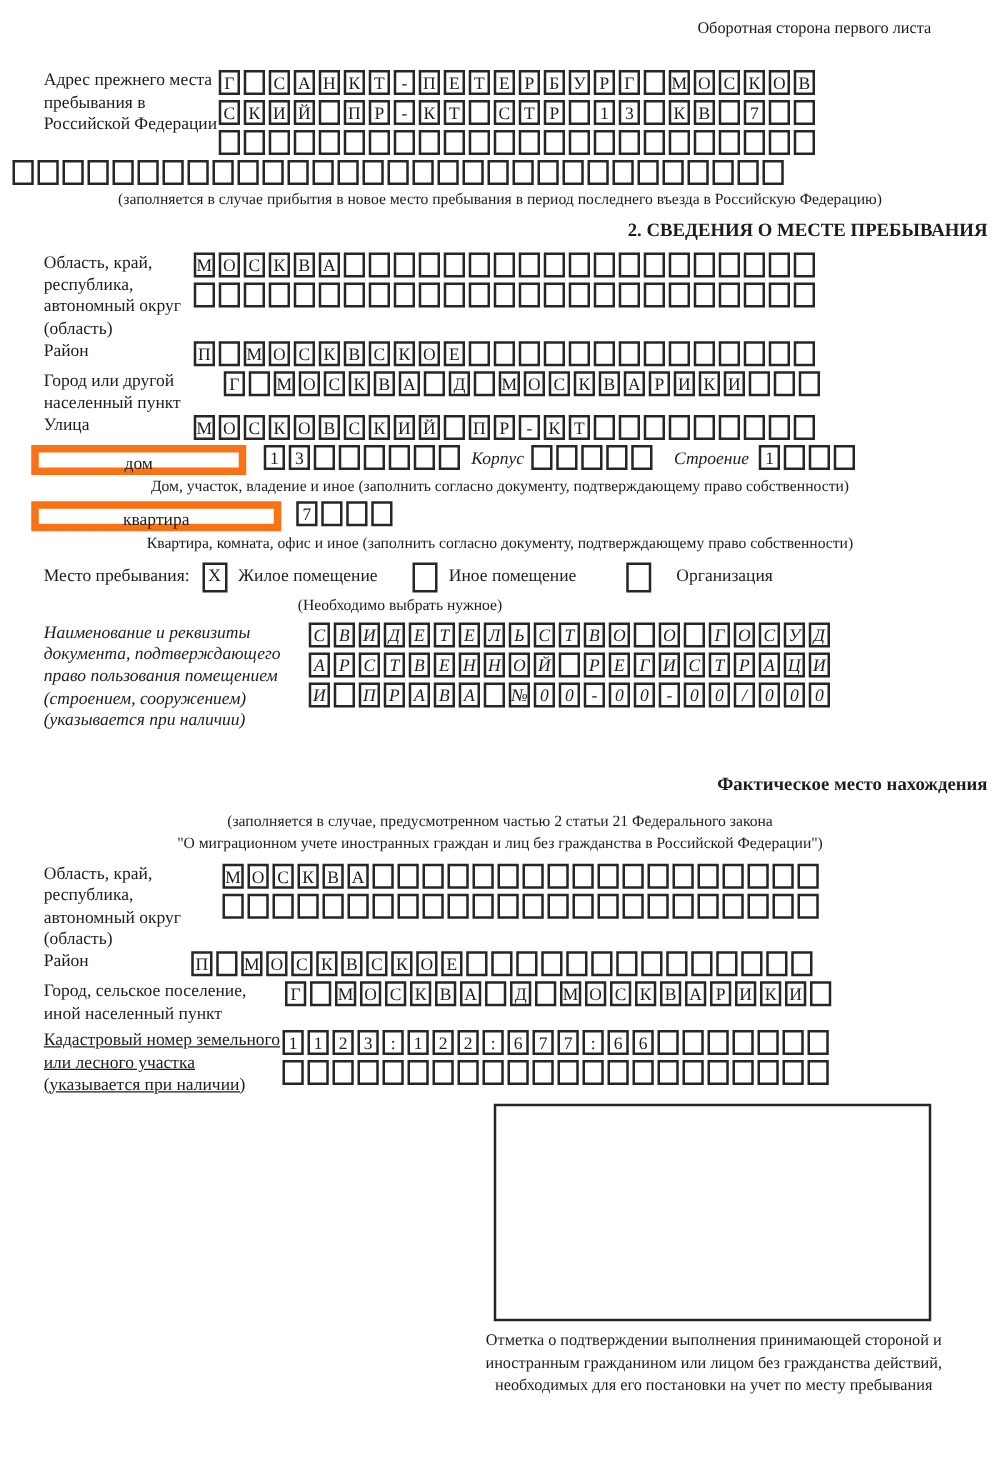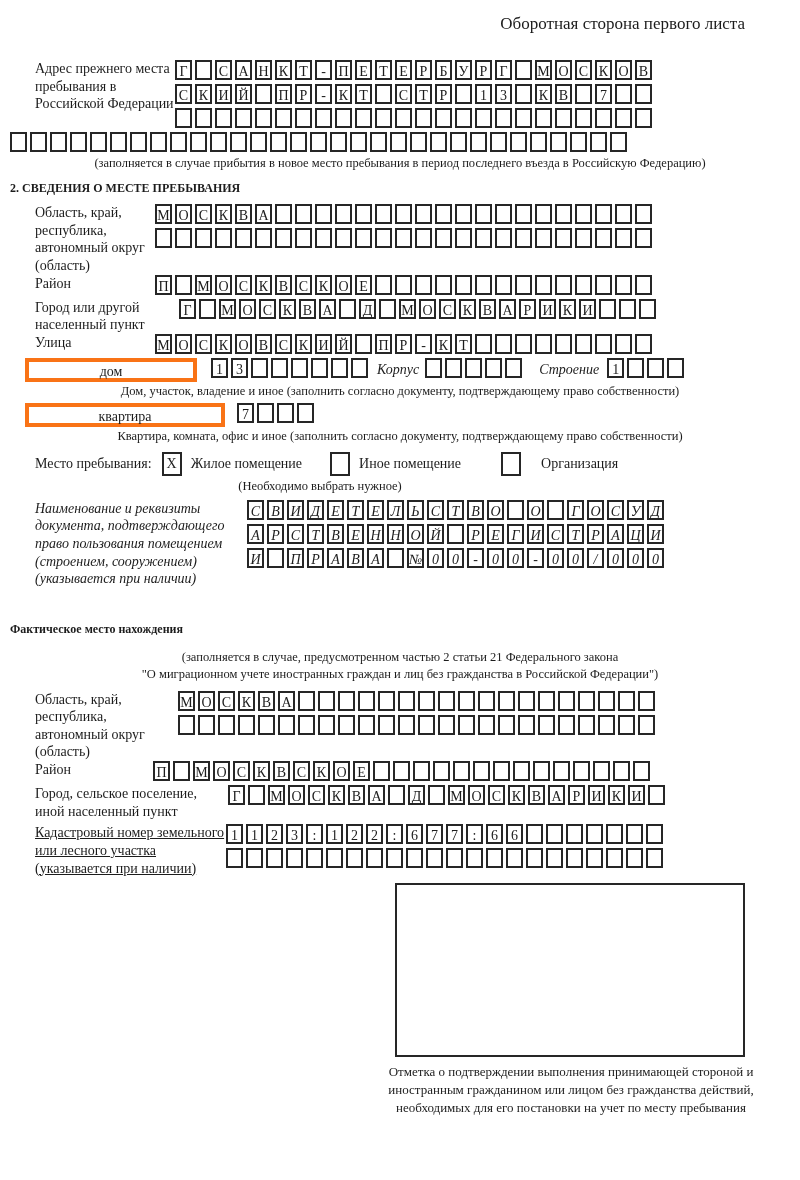--- a/index.html
+++ b/index.html
@@ -3,37 +3,37 @@
 <meta charset="utf-8">
 <style>
   * { margin:0; padding:0; box-sizing:border-box; }
   html,body { background:#ffffff; }
   body {
     width:800px; height:1180px; overflow:hidden;
     font-family:"Liberation Serif","DejaVu Serif",serif;
     color:#1c1c1c;
   }
   .page { width:800px; height:1180px; padding:14px 0 0 10px; position:relative; }
-  .header-note { text-align:right; padding-right:55px; font-size:17px; margin-bottom:26px; }
+  .header-note { text-align:right; padding-right:55px; font-size:13px; margin-bottom:26px; }
 
   .frow { display:flex; align-items:flex-start; }
   .label { font-size:14px; line-height:1.26; padding-left:25px; }
   .w165{width:165px;} .w145{width:145px;} .w169{width:169px;} .w237{width:237px;}
   .w168{width:168px;} .w143{width:143px;} .w218{width:218px;} .w216{width:216px;text-decoration:underline;}
 
   .cells { display:flex; margin-bottom:4px; }
   .cell {
     flex:none; width:17px; height:20px; border:2px solid #262626;
     margin-right:3px; text-align:center; line-height:20px; font-size:14px;
     background:#fff;
   }
   .caption { font-size:12.5px; text-align:center; width:780px; }
-  .section-title { font-weight:bold; text-align:left; font-size:12px; width:780px; }
-
-  .label-box { flex:none; border:4px solid #f97316; height:24px; line-height:20px; text-align:center; font-size:14px; }
+  .section-title { font-weight:bold; text-align:right; font-size:15px; width:780px; }
+
+  .label-box { flex:none; border:6px solid #f97316; height:24px; line-height:20px; text-align:center; font-size:14px; }
   .inline-label { font-size:14px; line-height:24px; flex:none;font-style:italic; }
   .checkbox { display:inline-block; width:20px; height:24px; border:2px solid #262626;
               text-align:center; line-height:20px; font-size:14px; vertical-align:middle; }
 
   .house-row { margin-bottom:2px; }
   .house-box { width:172px; margin-left:15px; margin-right:14px; }
   .flat-box  { width:200px; margin-left:15px; margin-right:12px; }
   .flat-row  { margin-top:4px; margin-bottom:2px; }
 
   .place-row { margin-top:8px; padding-left:25px; font-size:14px; align-items:center; }

